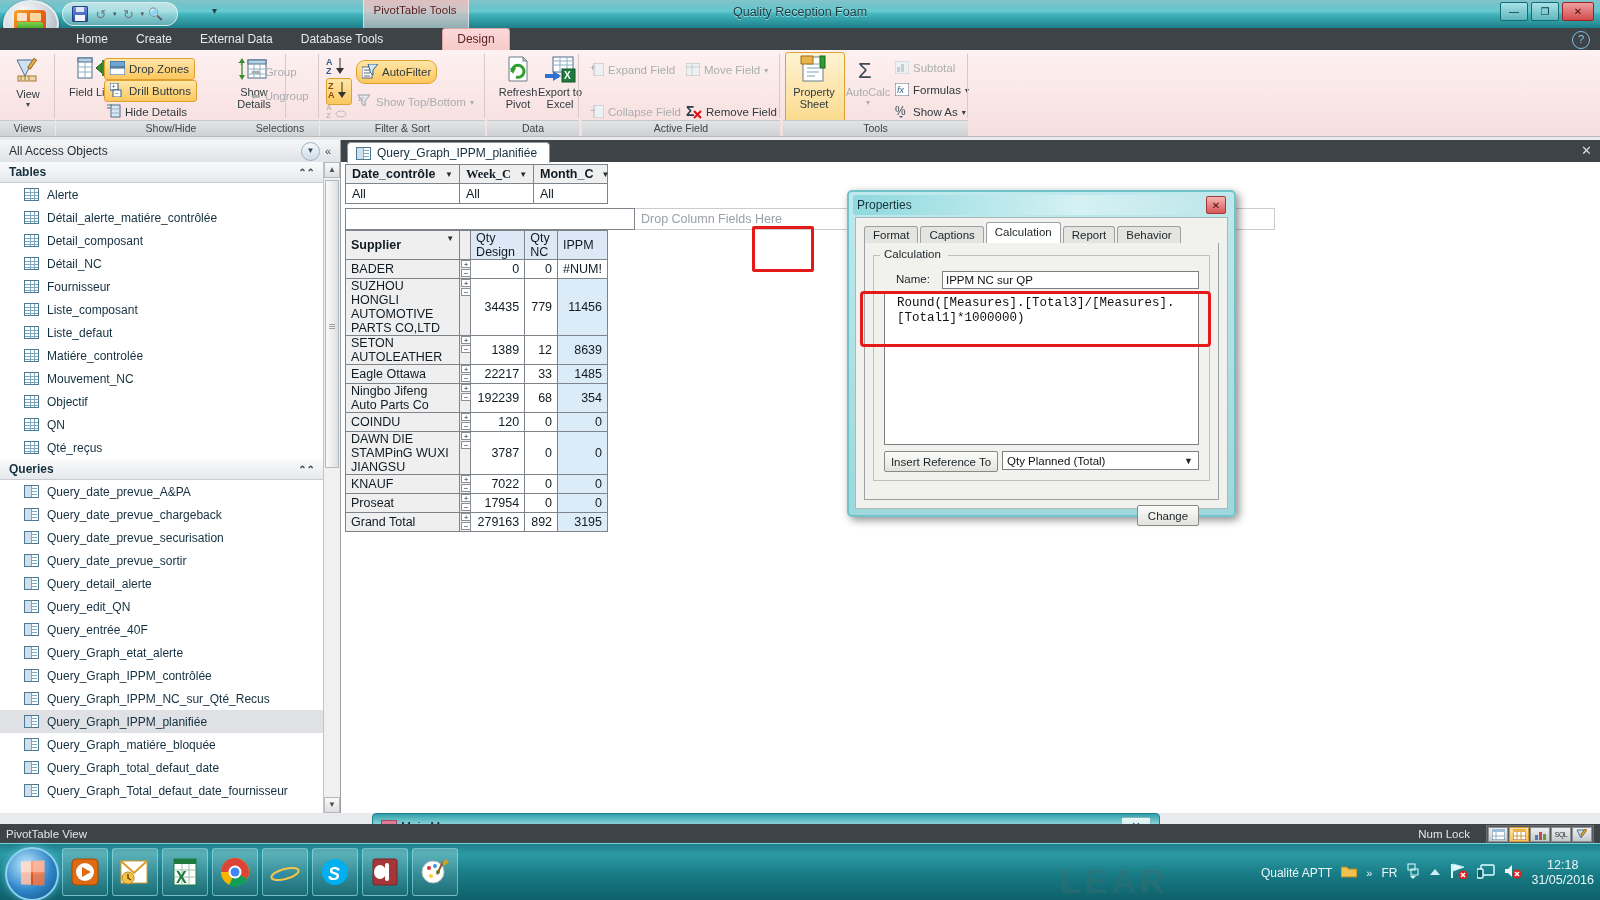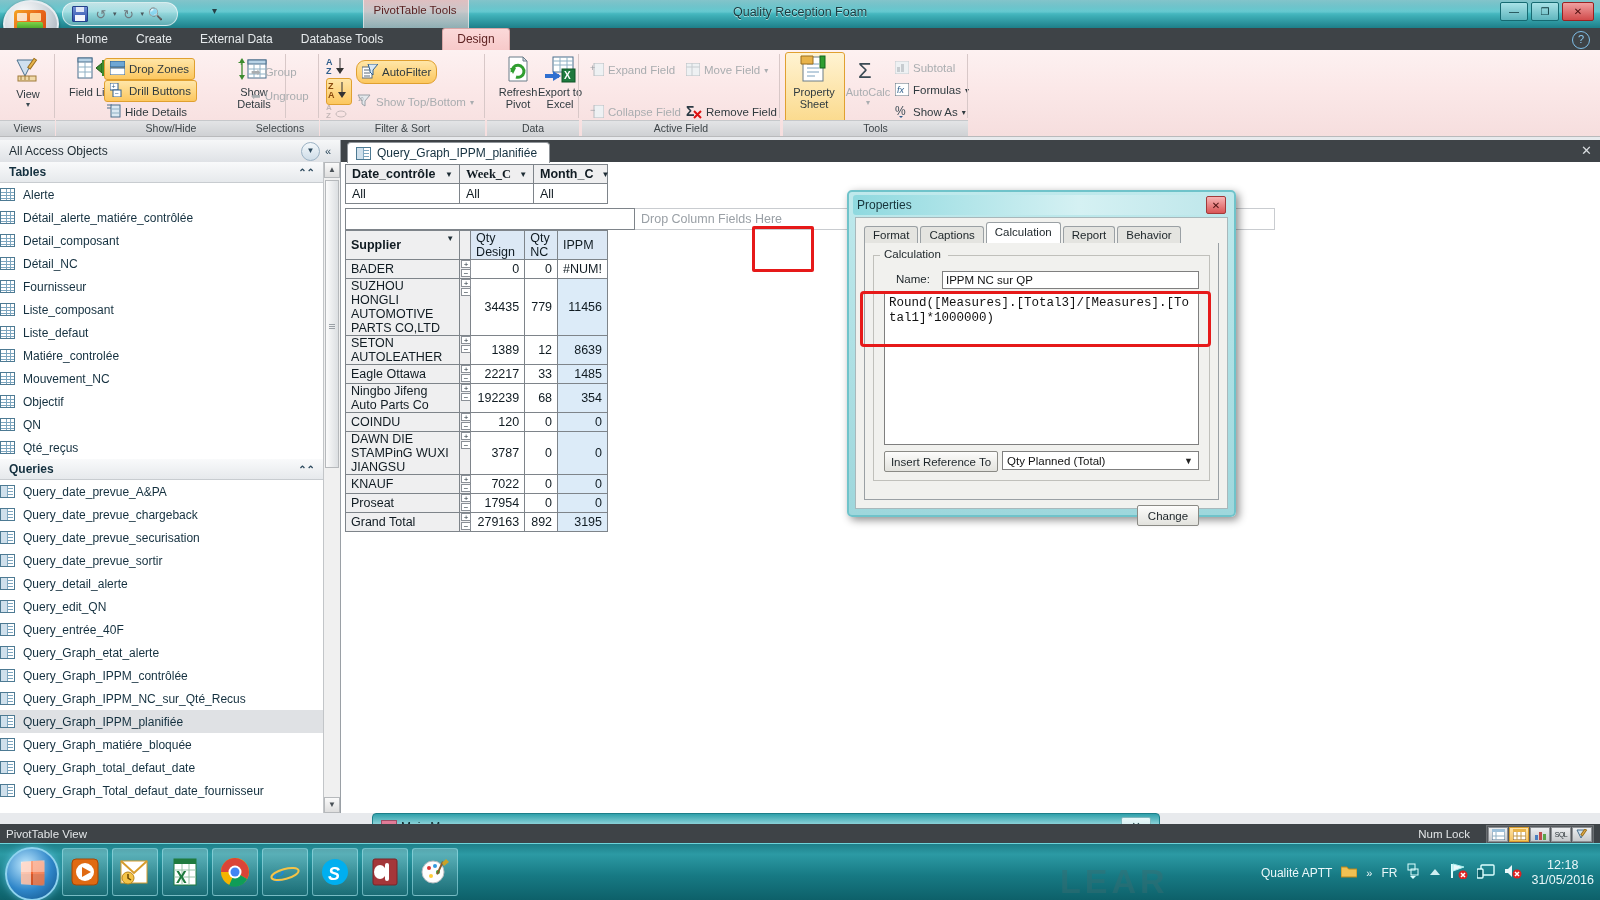--- a/index.html
+++ b/index.html
@@ -82,21 +82,21 @@
   .navpane{position:absolute;left:0;top:140px;width:340px;height:673px;background:#fff;border-right:1px solid #9aa0a6;}
   .navhead{height:22px;background:linear-gradient(to bottom,#f6f7f8,#dfe2e6);border-bottom:1px solid #b8bcc0;
     display:flex;align-items:center;padding:0 4px;font-size:12px;color:#1f2c33;}
   .navhead .t{flex:1;padding-left:5px;}
   .navhead .dd{width:17px;height:17px;border:1px solid #9bb2c4;border-radius:50%;
     background:linear-gradient(to bottom,#f3f8fb,#cfdde8);font-size:8px;text-align:center;line-height:15px;color:#2d4a5e;}
   .navhead .coll{width:16px;text-align:center;color:#2d4a5e;font-size:11px;}
   .grouphdr{height:20px;background:linear-gradient(to bottom,#f9fafb,#e6e9ec);border-bottom:1px solid #c8ccd0;
     display:flex;align-items:center;padding:0 9px;font-weight:bold;font-size:12px;color:#14303f;}
   .grouphdr .chev{margin-left:auto;font-size:10px;color:#2d4a5e;}
-  .navitem{height:23px;display:flex;align-items:center;gap:8px;padding-left:0;font-size:12px;color:#14303f;}
+  .navitem{height:23px;display:flex;align-items:center;gap:8px;padding-left:24px;font-size:12px;color:#14303f;}
   .navitem.sel{background:#dfe1e4;}
   .tblicon{width:15px;height:13px;border:1px solid #4d7a93;background:#fff;position:relative;box-sizing:border-box;flex:0 0 auto;}
   .tblicon::before{content:"";position:absolute;left:0;right:0;top:3px;height:1px;background:#7da6bf;box-shadow:0 3px 0 #7da6bf,0 6px 0 #7da6bf;}
   .tblicon::after{content:"";position:absolute;top:0;bottom:0;left:5px;width:1px;background:#7da6bf;box-shadow:4px 0 0 #7da6bf;}
   .qryicon{width:15px;height:13px;border:1px solid #4d7a93;background:#fff;position:relative;box-sizing:border-box;flex:0 0 auto;}
   .qryicon::before{content:"";position:absolute;left:0;top:0;width:6px;height:100%;background:#cfe0ec;border-right:1px solid #7da6bf;}
   .qryicon::after{content:"";position:absolute;right:1px;top:2px;width:6px;height:1px;background:#7da6bf;box-shadow:0 3px 0 #7da6bf,0 6px 0 #7da6bf;}
   .navscroll{position:absolute;right:0;top:22px;width:16px;bottom:0;background:#f0f0f0;border-left:1px solid #c2c5c8;}
   .nsbtn{height:16px;background:linear-gradient(to bottom,#fafafa,#dedede);border:1px solid #b6b9bc;
     font-size:8px;text-align:center;line-height:14px;color:#4a5157;box-sizing:border-box;}
@@ -160,21 +160,21 @@
   .dtab.sel{height:20px;line-height:19px;background:#fff;border-bottom:1px solid #fff;}
   .dpanel{position:absolute;left:8px;top:26px;right:8px;bottom:8px;background:#f1f1ee;border:1px solid #9aa0a4;border-top:none;}
   .fs{position:absolute;left:8px;top:12px;right:8px;height:225px;border:1px solid #c0c0bb;border-top:none;}
   .fs-legend{position:absolute;left:6px;top:-7px;background:#f1f1ee;padding:0 4px;font-size:11.5px;color:#1c2428;}
   .fs-topleft{position:absolute;left:0;top:0;width:6px;height:1px;background:#c0c0bb;}
   .fs-topright{position:absolute;right:0;top:0;left:74px;height:1px;background:#c0c0bb;}
   .nlabel{position:absolute;left:22px;top:18px;font-size:11.5px;color:#1c2428;}
   .ninput{position:absolute;left:68px;top:16px;right:10px;height:18px;background:#fff;border:1px solid #7f7f7f;
     font-size:11.5px;color:#111;display:flex;align-items:center;padding:0 3px;box-sizing:border-box;}
   .formula{position:absolute;left:10px;top:38px;right:10px;height:152px;background:#fff;border:1px solid #7f7f7f;
-    font-family:"Liberation Mono",monospace;font-size:12.5px;color:#111;padding:2px 4px;box-sizing:border-box;
+    font-family:"Liberation Mono",monospace;font-size:12.5px;color:#111;padding:2px 12px;box-sizing:border-box;
     line-height:15px;word-break:break-all;}
   .btn{background:linear-gradient(to bottom,#fcfcfb,#e2e2dd);border:1px solid #8a8a85;border-radius:2px;
     font-size:11.5px;color:#1c2428;display:flex;align-items:center;justify-content:center;}
   .insref{position:absolute;left:10px;top:196px;width:112px;height:19px;}
   .selwrap{position:absolute;left:128px;top:196px;right:10px;height:19px;background:#fff;border:1px solid #7f7f7f;
     display:flex;align-items:center;font-size:11.5px;color:#111;padding-left:4px;box-sizing:border-box;}
   .selwrap .ar{margin-left:auto;font-size:9px;padding-right:5px;color:#222;}
   .changebtn{position:absolute;right:10px;top:250px;width:60px;height:19px;}
 
   

